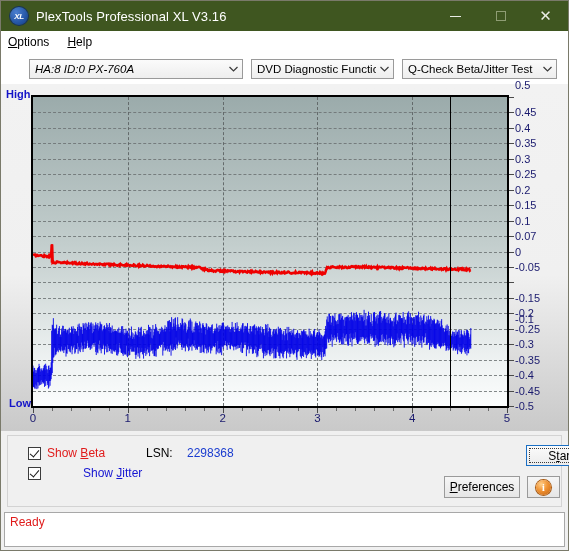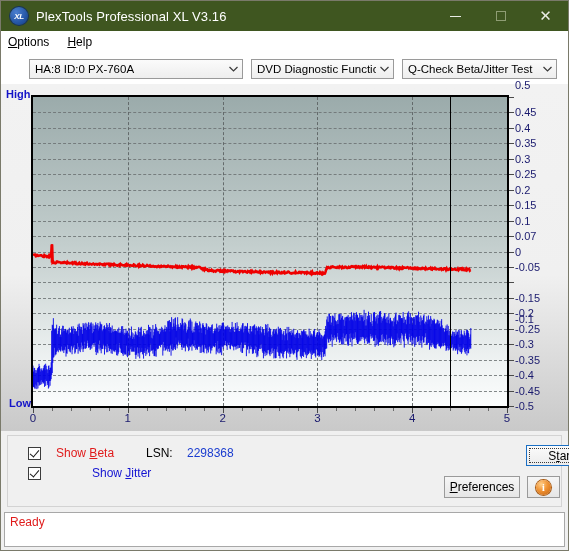--- a/index.html
+++ b/index.html
@@ -108,21 +108,21 @@
     padding-left: 5px;
     white-space: nowrap;
   }
   .combo .cb-label { flex: 1 1 auto; overflow: hidden; }
   .combo .chev {
     width: 17px; height: 100%;
     display: flex; align-items: center; justify-content: center;
     flex: 0 0 auto;
   }
   .chev svg { display: block; }
-  #combo-drive { width: 214px; }
+  #combo-drive { width: 214px; font-style: italic; }
   #combo-func  { width: 143px; }
   #combo-test  { width: 155px; }
 
   
   .chart-panel {
     flex: 0 0 auto;
     height: 347px;
     background: linear-gradient(to bottom, #f2f2f2 0%, #f0f0f0 55%, #c9c9c9 100%);
     position: relative;
     padding-left: 29px;
@@ -201,21 +201,21 @@
     margin: 4px 6px 0 6px;
     border: 1px solid #d3d3d3;
     background: #f0f0f0;
     position: relative;
     box-sizing: border-box;
   }
   .chk-row {
     position: absolute;
     display: flex;
     align-items: center;
-    gap: 15px;
+    gap: 6px;
     font-size: 12px;
     white-space: nowrap;
   }
   #row-beta  { left: 20px; top: 10px; }
   #row-jitter{ left: 20px; top: 30px; }
   .checkbox {
     width: 13px; height: 13px;
     border: 1px solid #3c3c3c;
     background: #ffffff;
     box-sizing: border-box;

